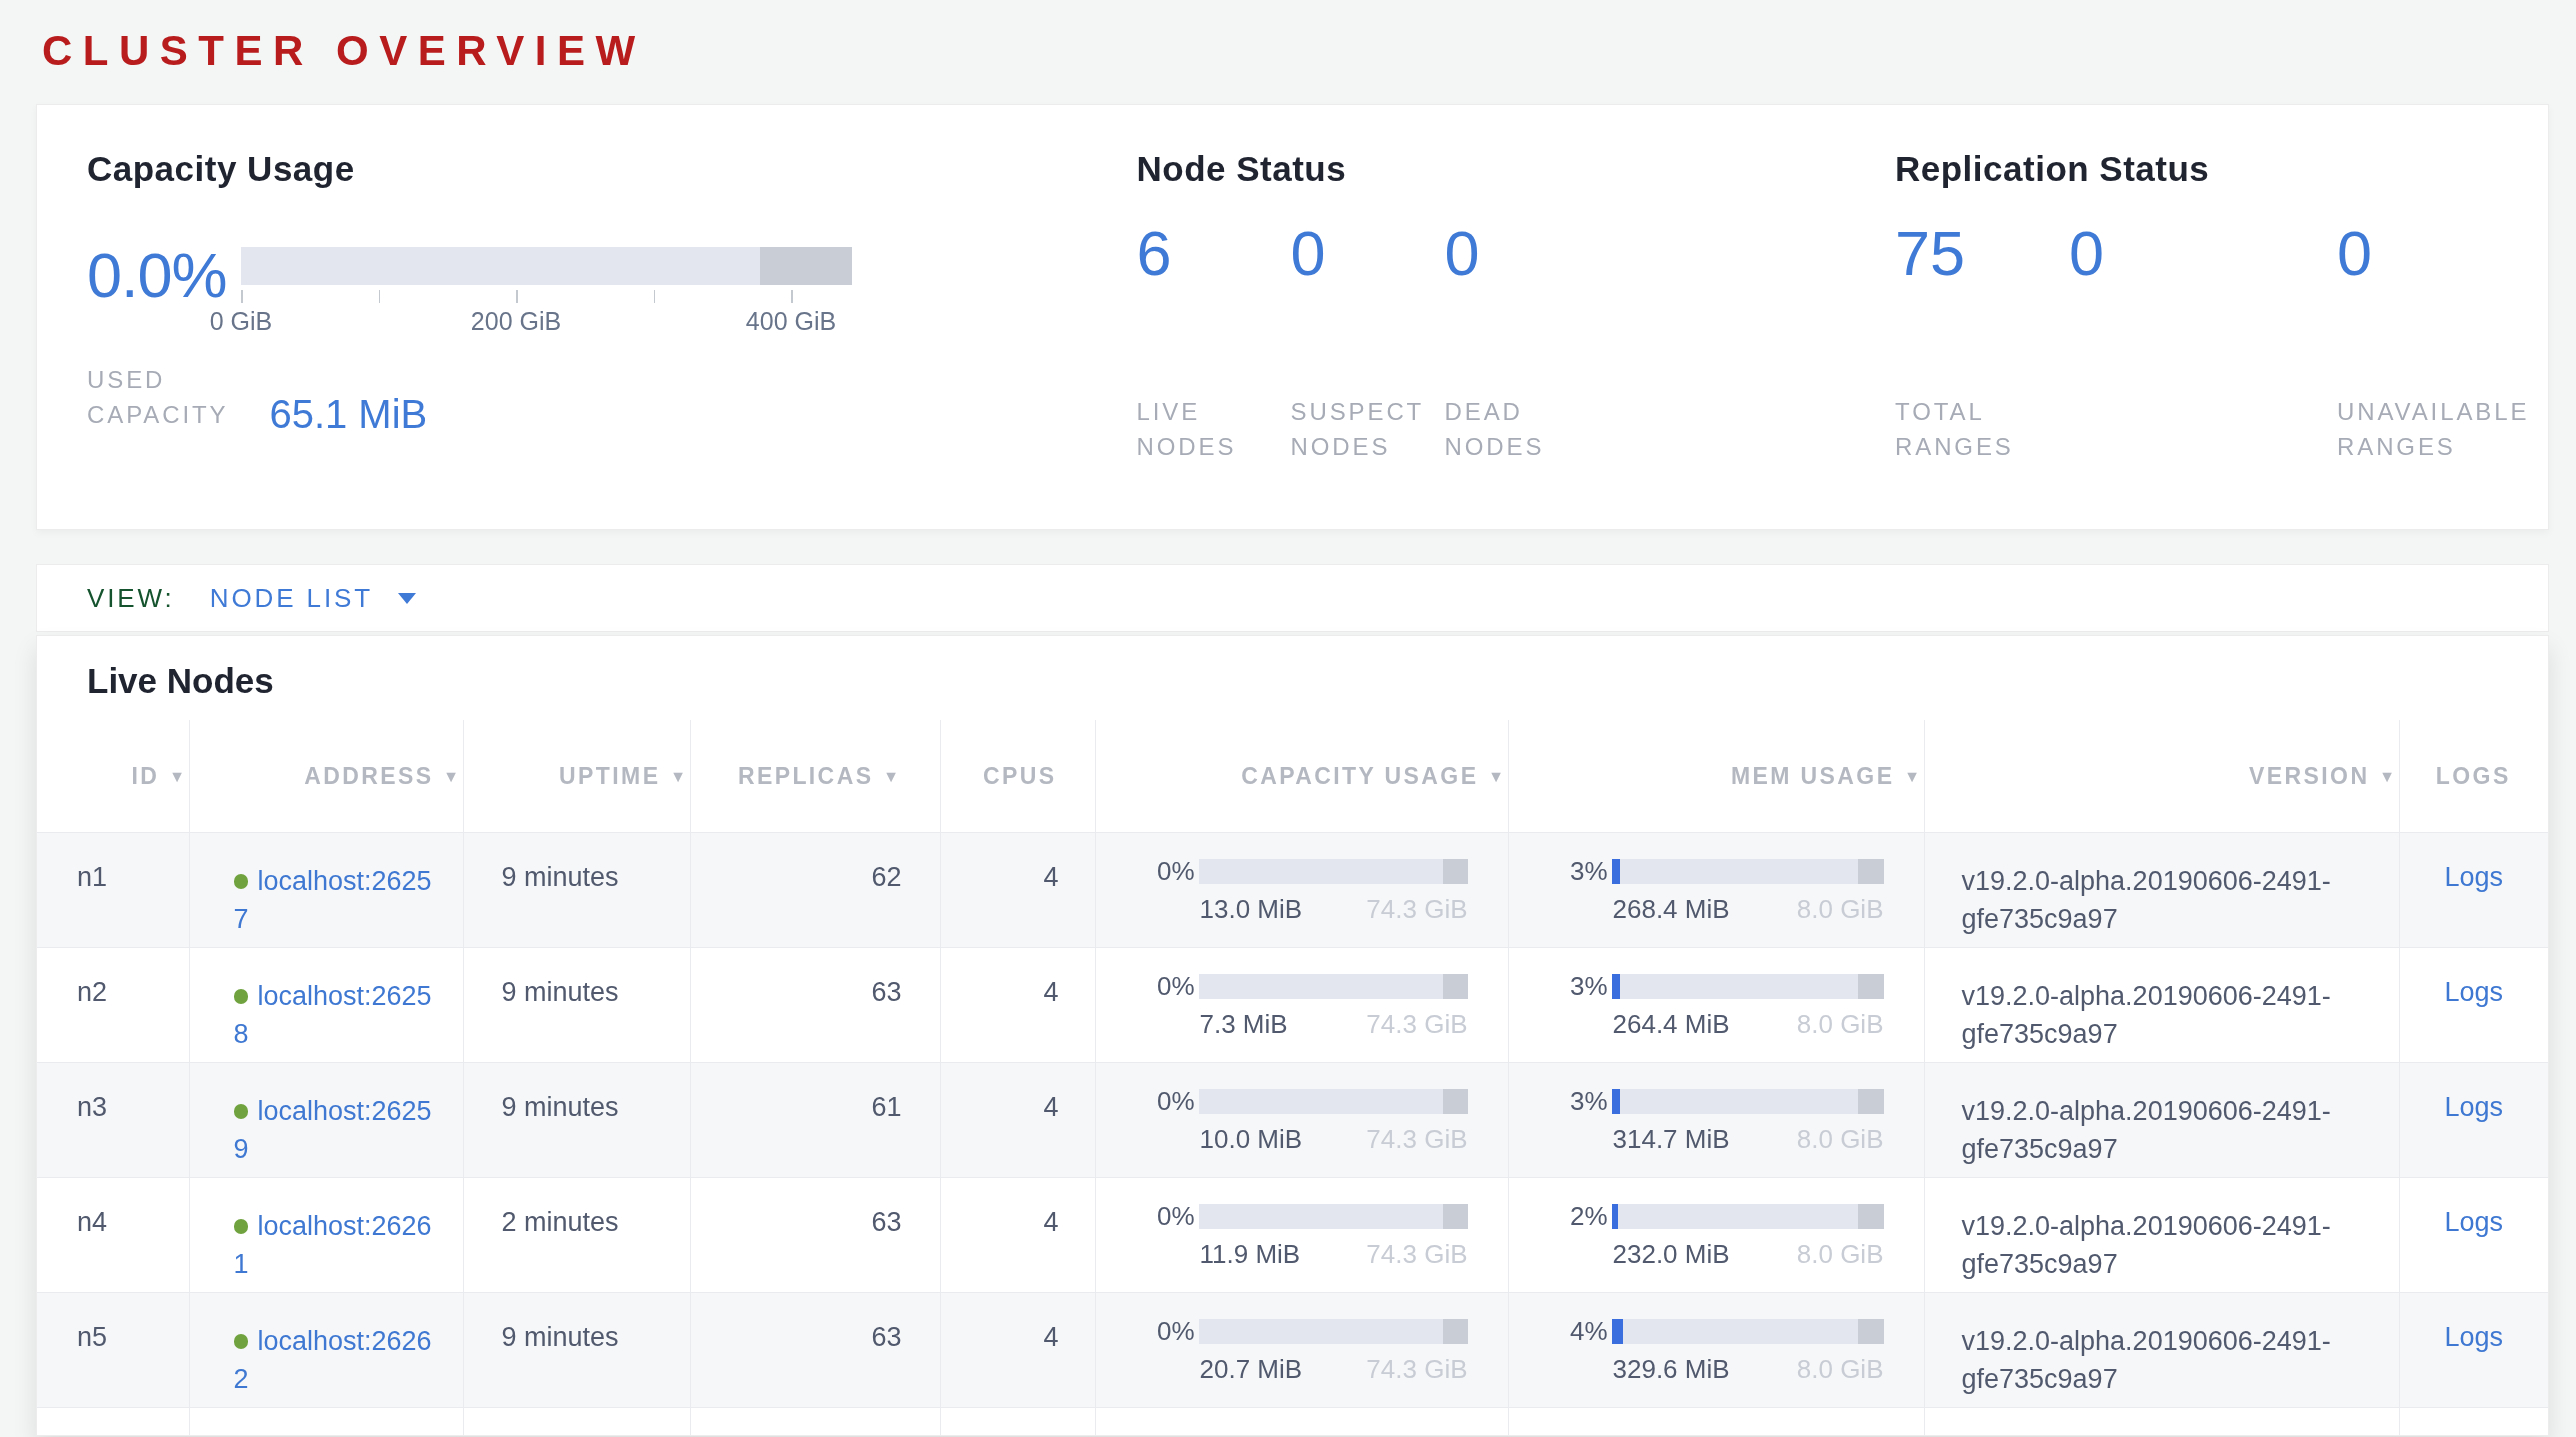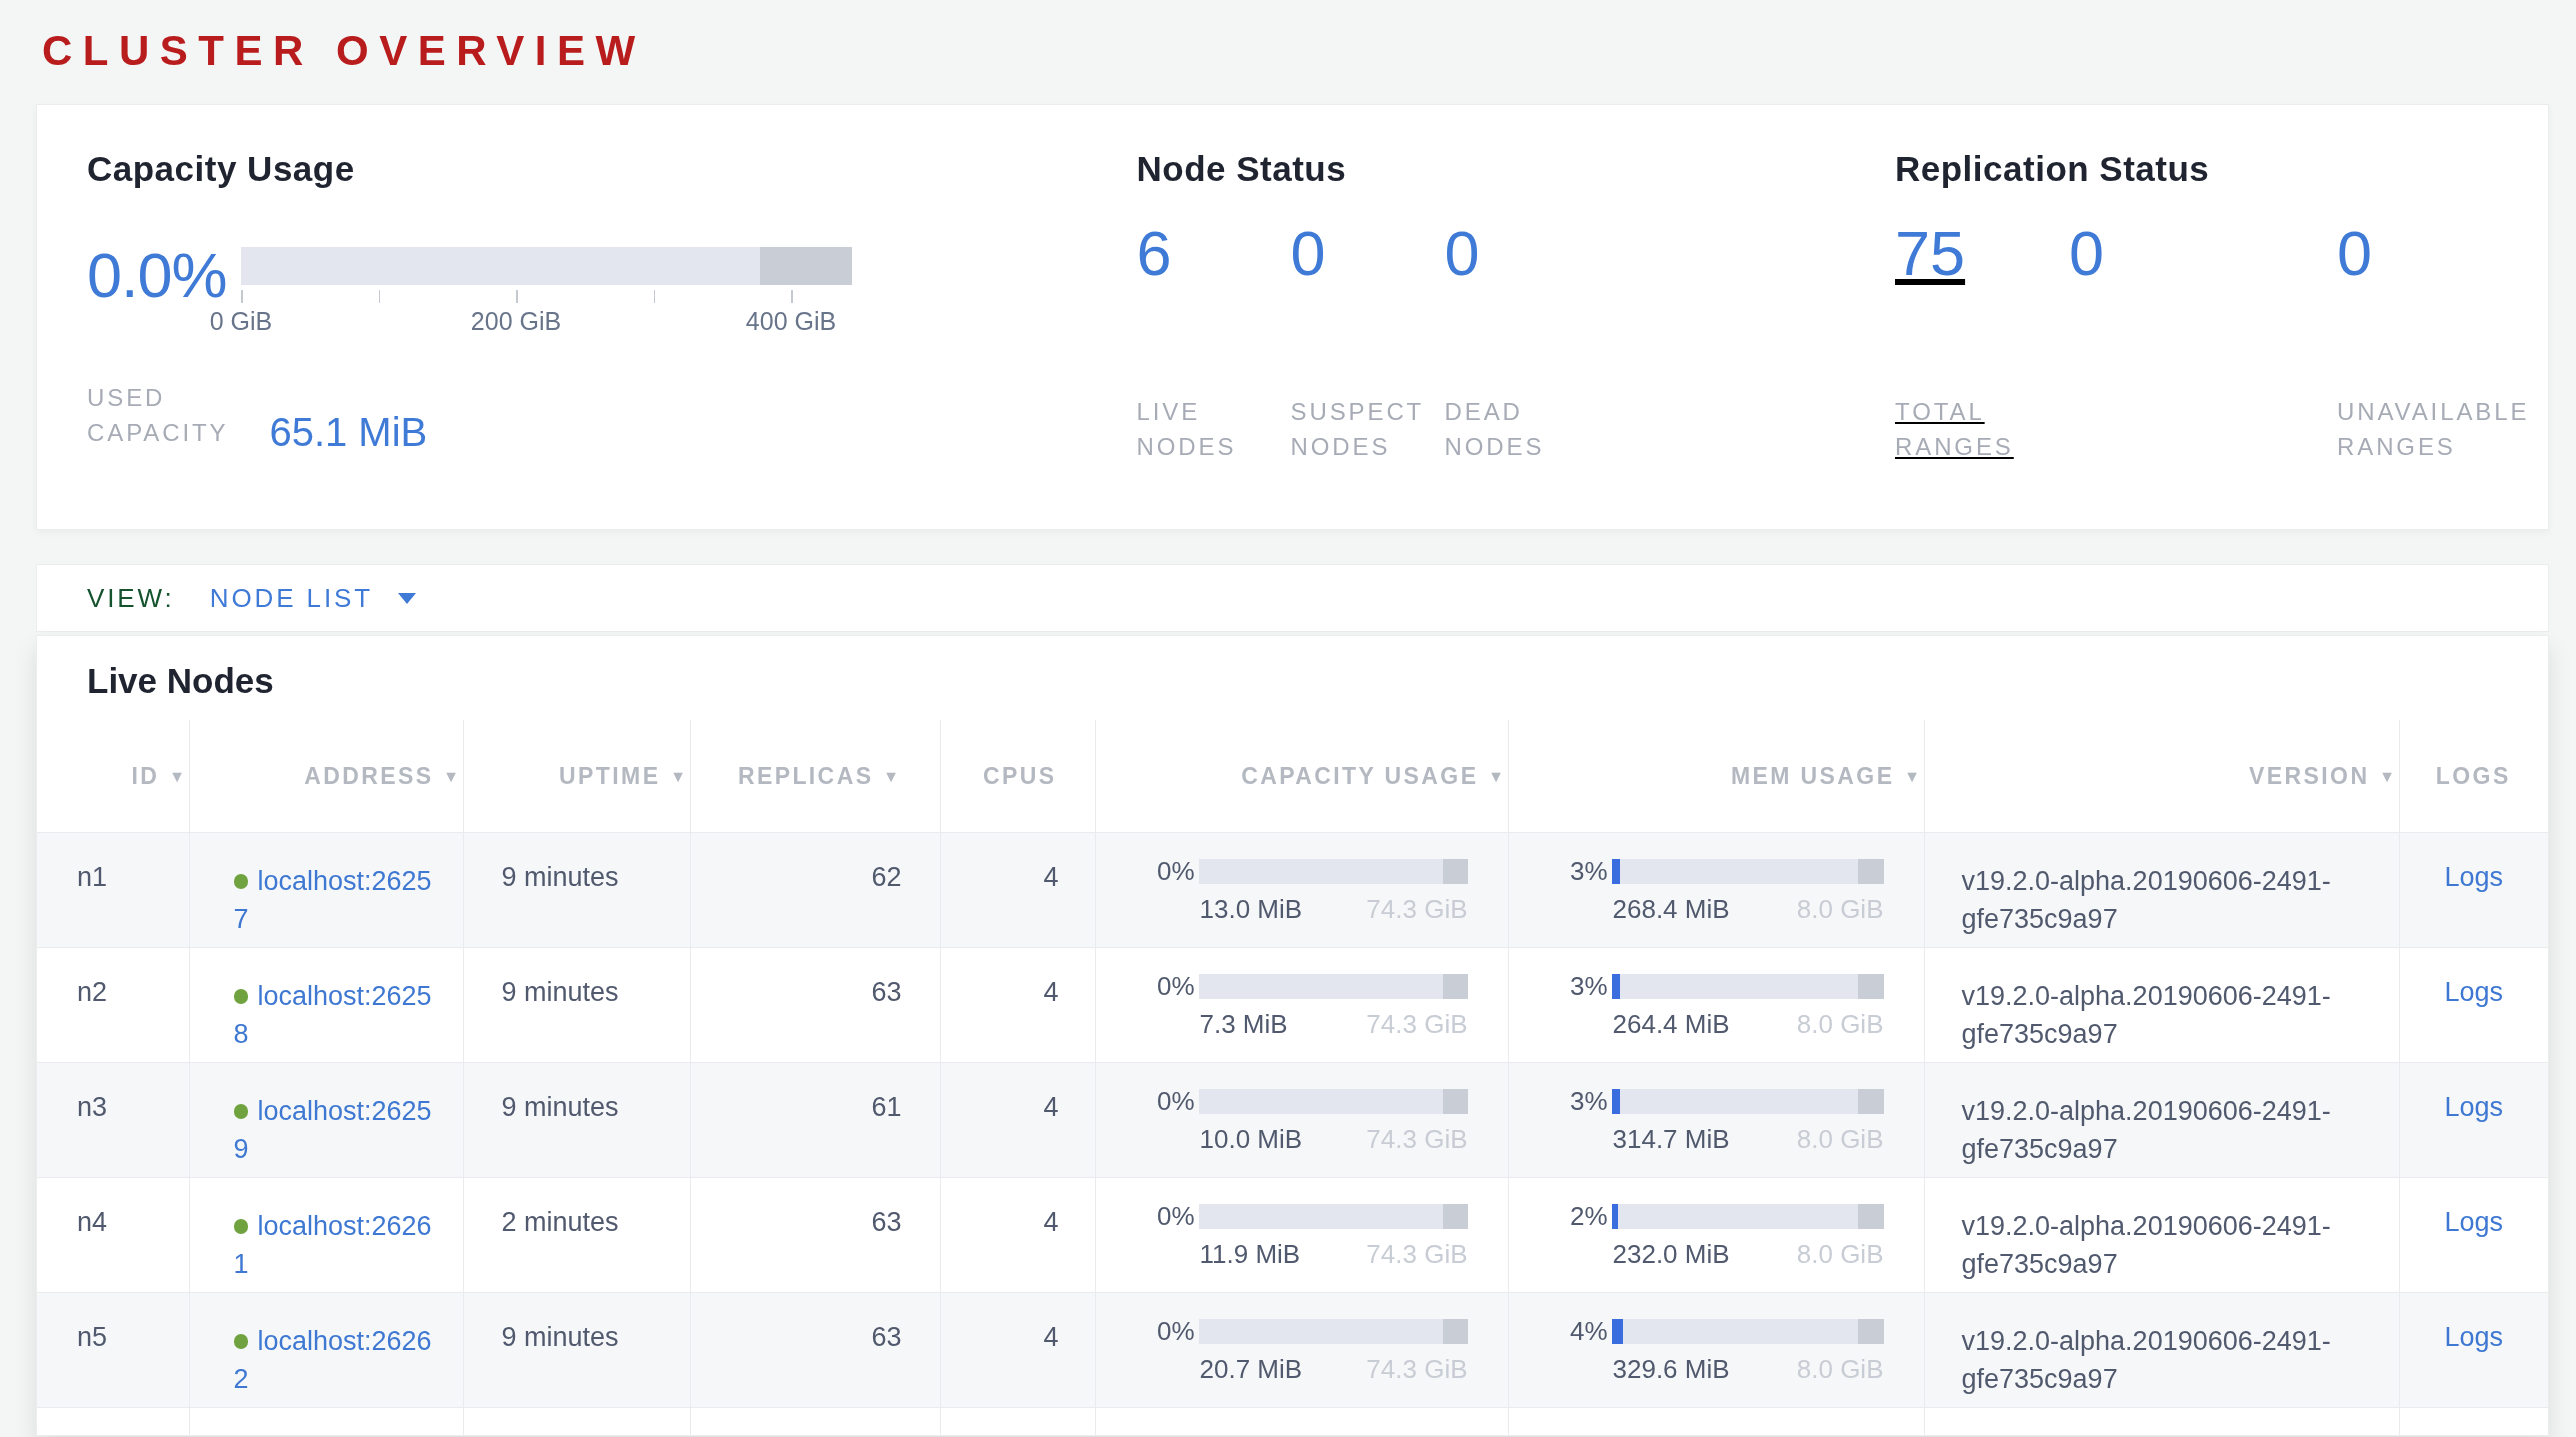--- a/index.html
+++ b/index.html
@@ -44,34 +44,34 @@
   .sec-repl{flex:1;box-sizing:border-box;}
   .cap-gauge{display:flex;margin-top:58px;align-items:flex-start;}
   .cap-pct{width:154px;font-size:63px;color:var(--accent-blue);line-height:56px;letter-spacing:-1px;}
   .cap-bar-wrap{width:611px;}
   .cap-bar{position:relative;height:38px;background:var(--bar-light);}
   .cap-bar .dark{position:absolute;right:0;top:0;height:100%;width:15%;background:var(--bar-dark);}
   .cap-ticks{position:relative;width:550px;height:15.3px;margin-top:4.8px;}
   .cap-ticks i{position:absolute;top:0;width:1.9px;height:13.4px;background:#c4c8cf;}
   .cap-axis{position:relative;width:550px;height:31px;margin-top:1.9px;font-size:25px;color:#68748a;}
   .cap-axis span{position:absolute;transform:translateX(-50%);white-space:nowrap;}
-  .cap-stats{display:flex;margin-top:42px;align-items:flex-start;}
+  .cap-stats{display:flex;margin-top:24px;align-items:flex-start;}
   .stat-label{
     width:169px;font-size:24px;letter-spacing:2.9px;color:var(--label-gray);
     line-height:35px;
   }
   .stat-value{font-size:40px;color:var(--accent-blue);margin-left:13.4px;position:relative;top:4.8px;white-space:nowrap;}
   .cap-stat{display:flex;align-items:flex-end;}
   .cap-stat.usable{margin-left:63px;}
   .stats-row{display:flex;margin-top:35px;}
   .stat-col{display:flex;flex-direction:column;height:240px;}
   .big-num{font-size:63px;color:var(--accent-blue);line-height:58px;}
   .stat-col .stat-label{margin-top:auto;width:auto;}
   .sec-nodes .stat-col{width:154px;}
-  .sec-repl .stat-col.c0{width:174px;text-decoration:underline;}
+  .sec-repl .stat-col.c0{width:174px;}
   .sec-repl .stat-col.c1{width:268px;}
   .sec-repl .stat-col.c1 .stat-label{width:220px;}
   .sec-repl .stat-col.c2{flex:1;}
   .sec-nodes .stat-col .stat-label{width:115px;}
   .sec-repl .stat-col.c0 .stat-label{width:125px;}
   .sec-repl .stat-col.c2 .stat-label{width:211px;}
   
   .view-bar{
     box-sizing:border-box;
     margin:34px 0 2.9px 36px;width:2513px;height:68px;

